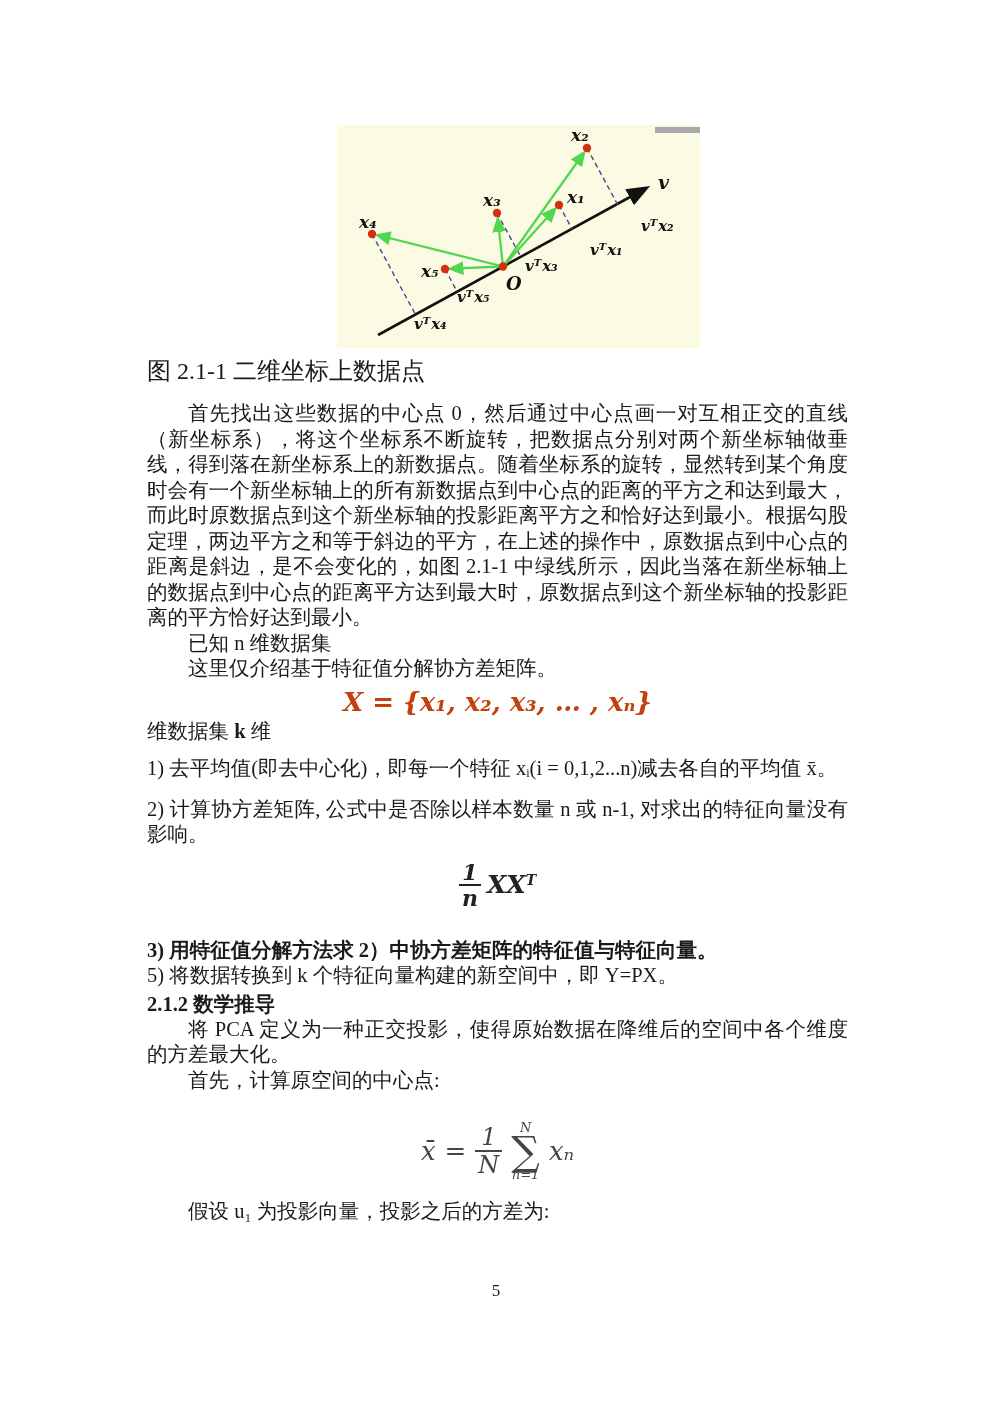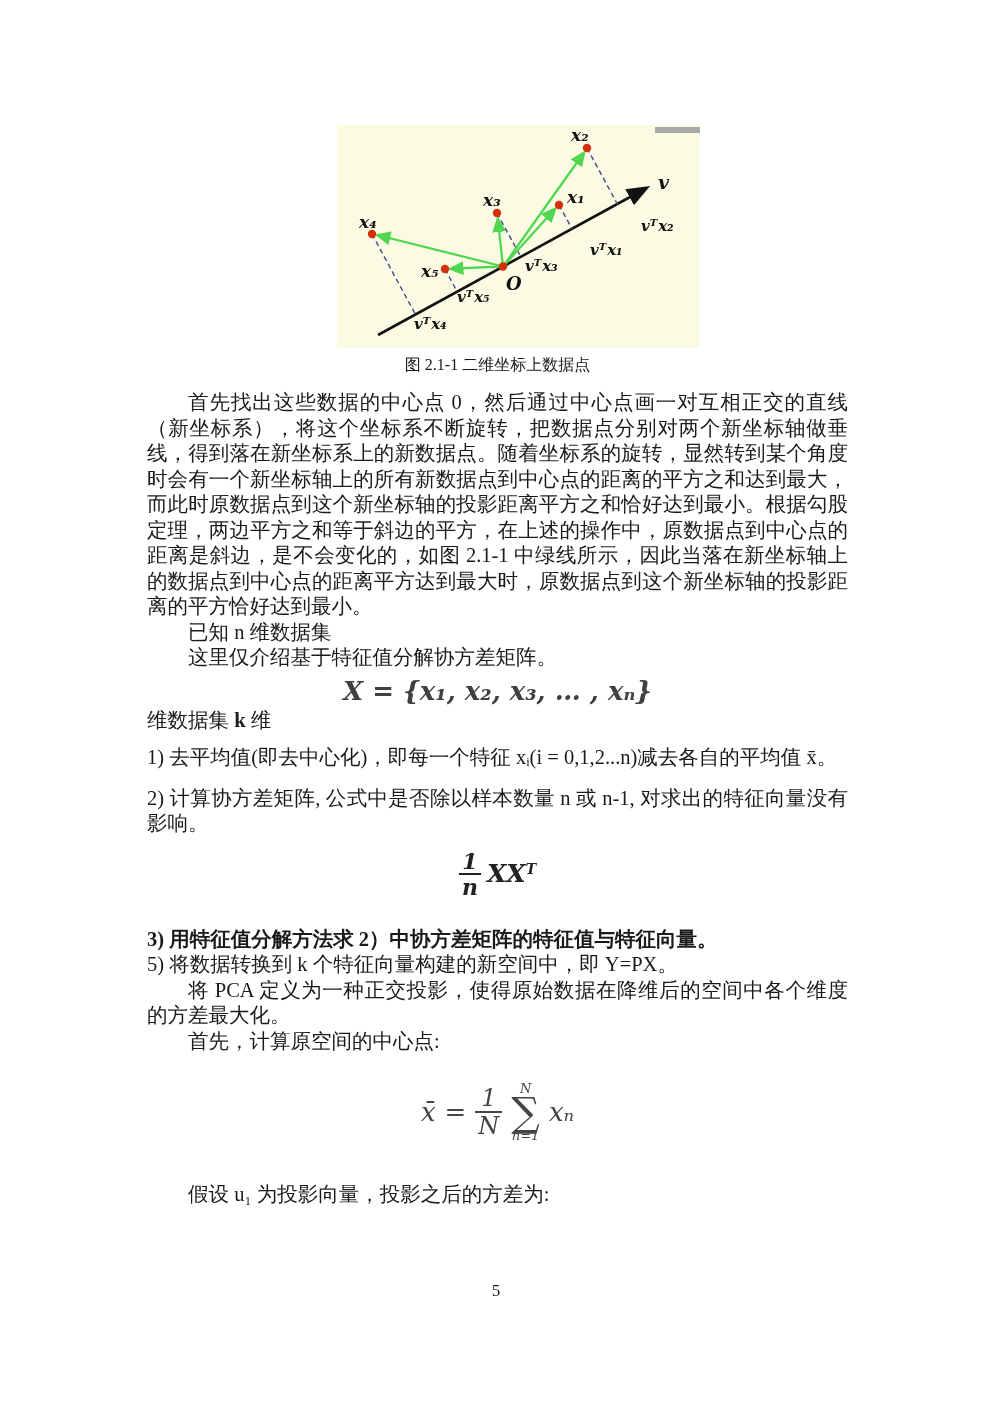--- a/index.html
+++ b/index.html
@@ -1,29 +1,29 @@
 <!DOCTYPE html>
 <html><head>
 <meta charset="utf-8">
 <style>
   html,body{margin:0;padding:0;}
   .page{position:relative;width:992px;height:1403px;background:#ffffff;overflow:hidden;
         font-family:"Liberation Serif","DejaVu Serif",serif;color:#1a1a1a;}
   .content{padding:0 144px 0 147px;}
   .figure{margin:125px 0 0 190px;width:363px;height:223px;position:relative;}
-  .caption{margin-top:7px;text-align:center;font-size:16px;}
+  .caption{margin-top:7px;text-align:left;font-size:24px;}
   p{margin:0;font-size:20.5px;line-height:25.5px;text-align:justify;}
   .indent{text-indent:2em;}
   .mt-item1{margin-top:12px;}
   .mt-item2{margin-top:15px;}
   .mt-item3{margin-top:28px;font-weight:bold;}
   .h212{margin:2px 0 0;font-size:20.5px;line-height:26px;font-weight:bold;}
   
   .formula{font-family:"DejaVu Serif",serif;font-style:italic;}
-  .f-dataset{margin:5px 0 2px;text-align:center;font-size:26px;font-weight:600;color:#404040;}
+  .f-dataset{margin:5px 0 2px;text-align:center;font-size:26px;font-weight:600;color:#c2410c;}
   .f-cov{margin:12px 0 26px;display:flex;justify-content:center;align-items:center;gap:6px;
          font-size:25px;font-weight:600;color:#222;}
   .f-mean{margin:12px 0 0;display:flex;justify-content:center;align-items:center;gap:9px;
           font-size:26px;color:#454545;height:92px;}
   .frac{display:inline-flex;flex-direction:column;align-items:center;line-height:1.1;font-size:22px;}
   .f-mean .frac{font-size:24px;}
   .frac .den{border-top:2px solid currentColor;padding:0 3px;}
   .supT{font-size:14px;vertical-align:8px;}
   .sum{display:inline-flex;flex-direction:column;align-items:center;line-height:1;}
   .sum .lim{font-size:13px;}
@@ -115,36 +115,37 @@
       <span class="frac">
         <span class="num">1</span>
         <span class="den">n</span>
       </span>
       <span><span>XX</span><span class="supT">T</span></span>
     </div>
 
     <p class="mt-item3">3) 用特征值分解方法求 2）中协方差矩阵的特征值与特征向量。</p>
     <p>5) 将数据转换到 k 个特征向量构建的新空间中，即 Y=PX。</p>
 
+    <p class="h212">2.1.2 数学推导</p>
 
     <p class="indent">将 PCA 定义为一种正交投影，使得原始数据在降维后的空间中各个维度的方差最大化。</p>
     <p class="indent">首先，计算原空间的中心点:</p>
 
     <div class="formula f-mean">
       <span>x̄</span>
       <span>=</span>
       <span class="frac">
         <span class="num">1</span>
         <span class="den">N</span>
       </span>
       <span class="sum">
         <span class="lim">N</span>
         <span class="sigma">∑</span>
         <span class="lim">n=1</span>
       </span>
       <span>xₙ</span>
     </div>
 
-    <p class="indent" style="margin-top:24px">假设 u₁ 为投影向量，投影之后的方差为:</p>
+    <p class="indent" style="margin-top:2px">假设 u₁ 为投影向量，投影之后的方差为:</p>
   </div>
 
   <div class="pagenum">5</div>
 </div>
 
 </body></html>

